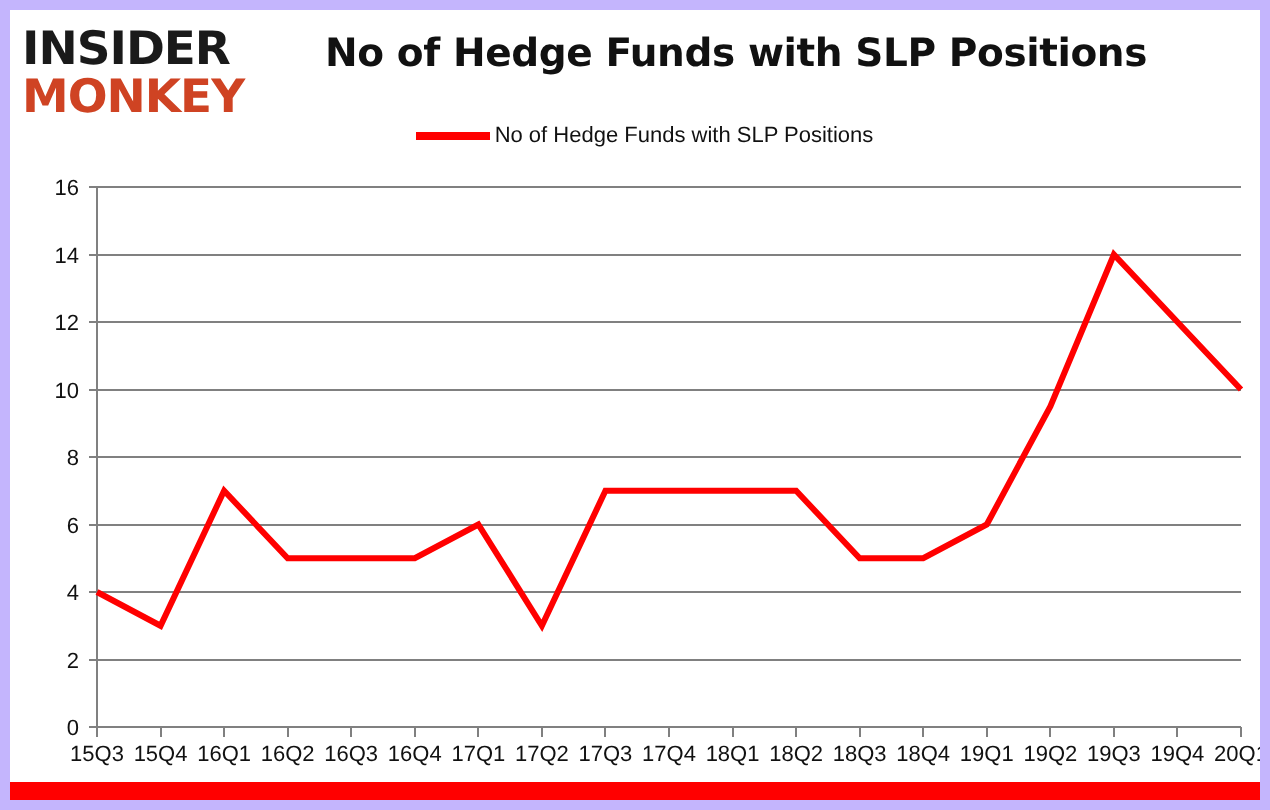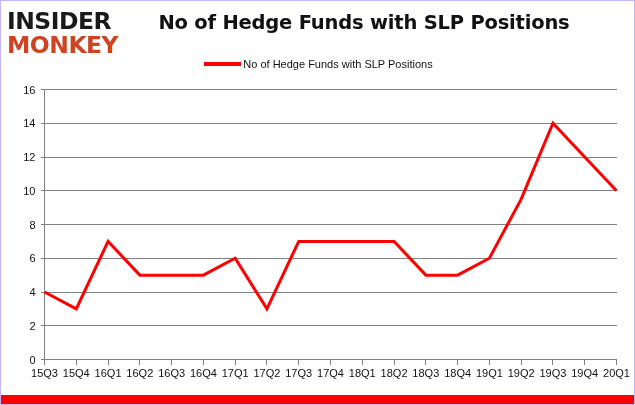--- a/index.html
+++ b/index.html
@@ -10,21 +10,21 @@
   }
   body {
     font-family: "Liberation Sans", sans-serif;
   }
   #page {
     position: relative;
     width: 635px;
     height: 405px;
     background: #ffffff;
     box-sizing: border-box;
-    border: 1px solid #c4b5fd;
+    border: 5px solid #c4b5fd;
     overflow: hidden;
   }
 
   
   #logo {
     position: absolute;
     left: 6px;
     top: 9px;
     width: 108px;
     height: 44px;

